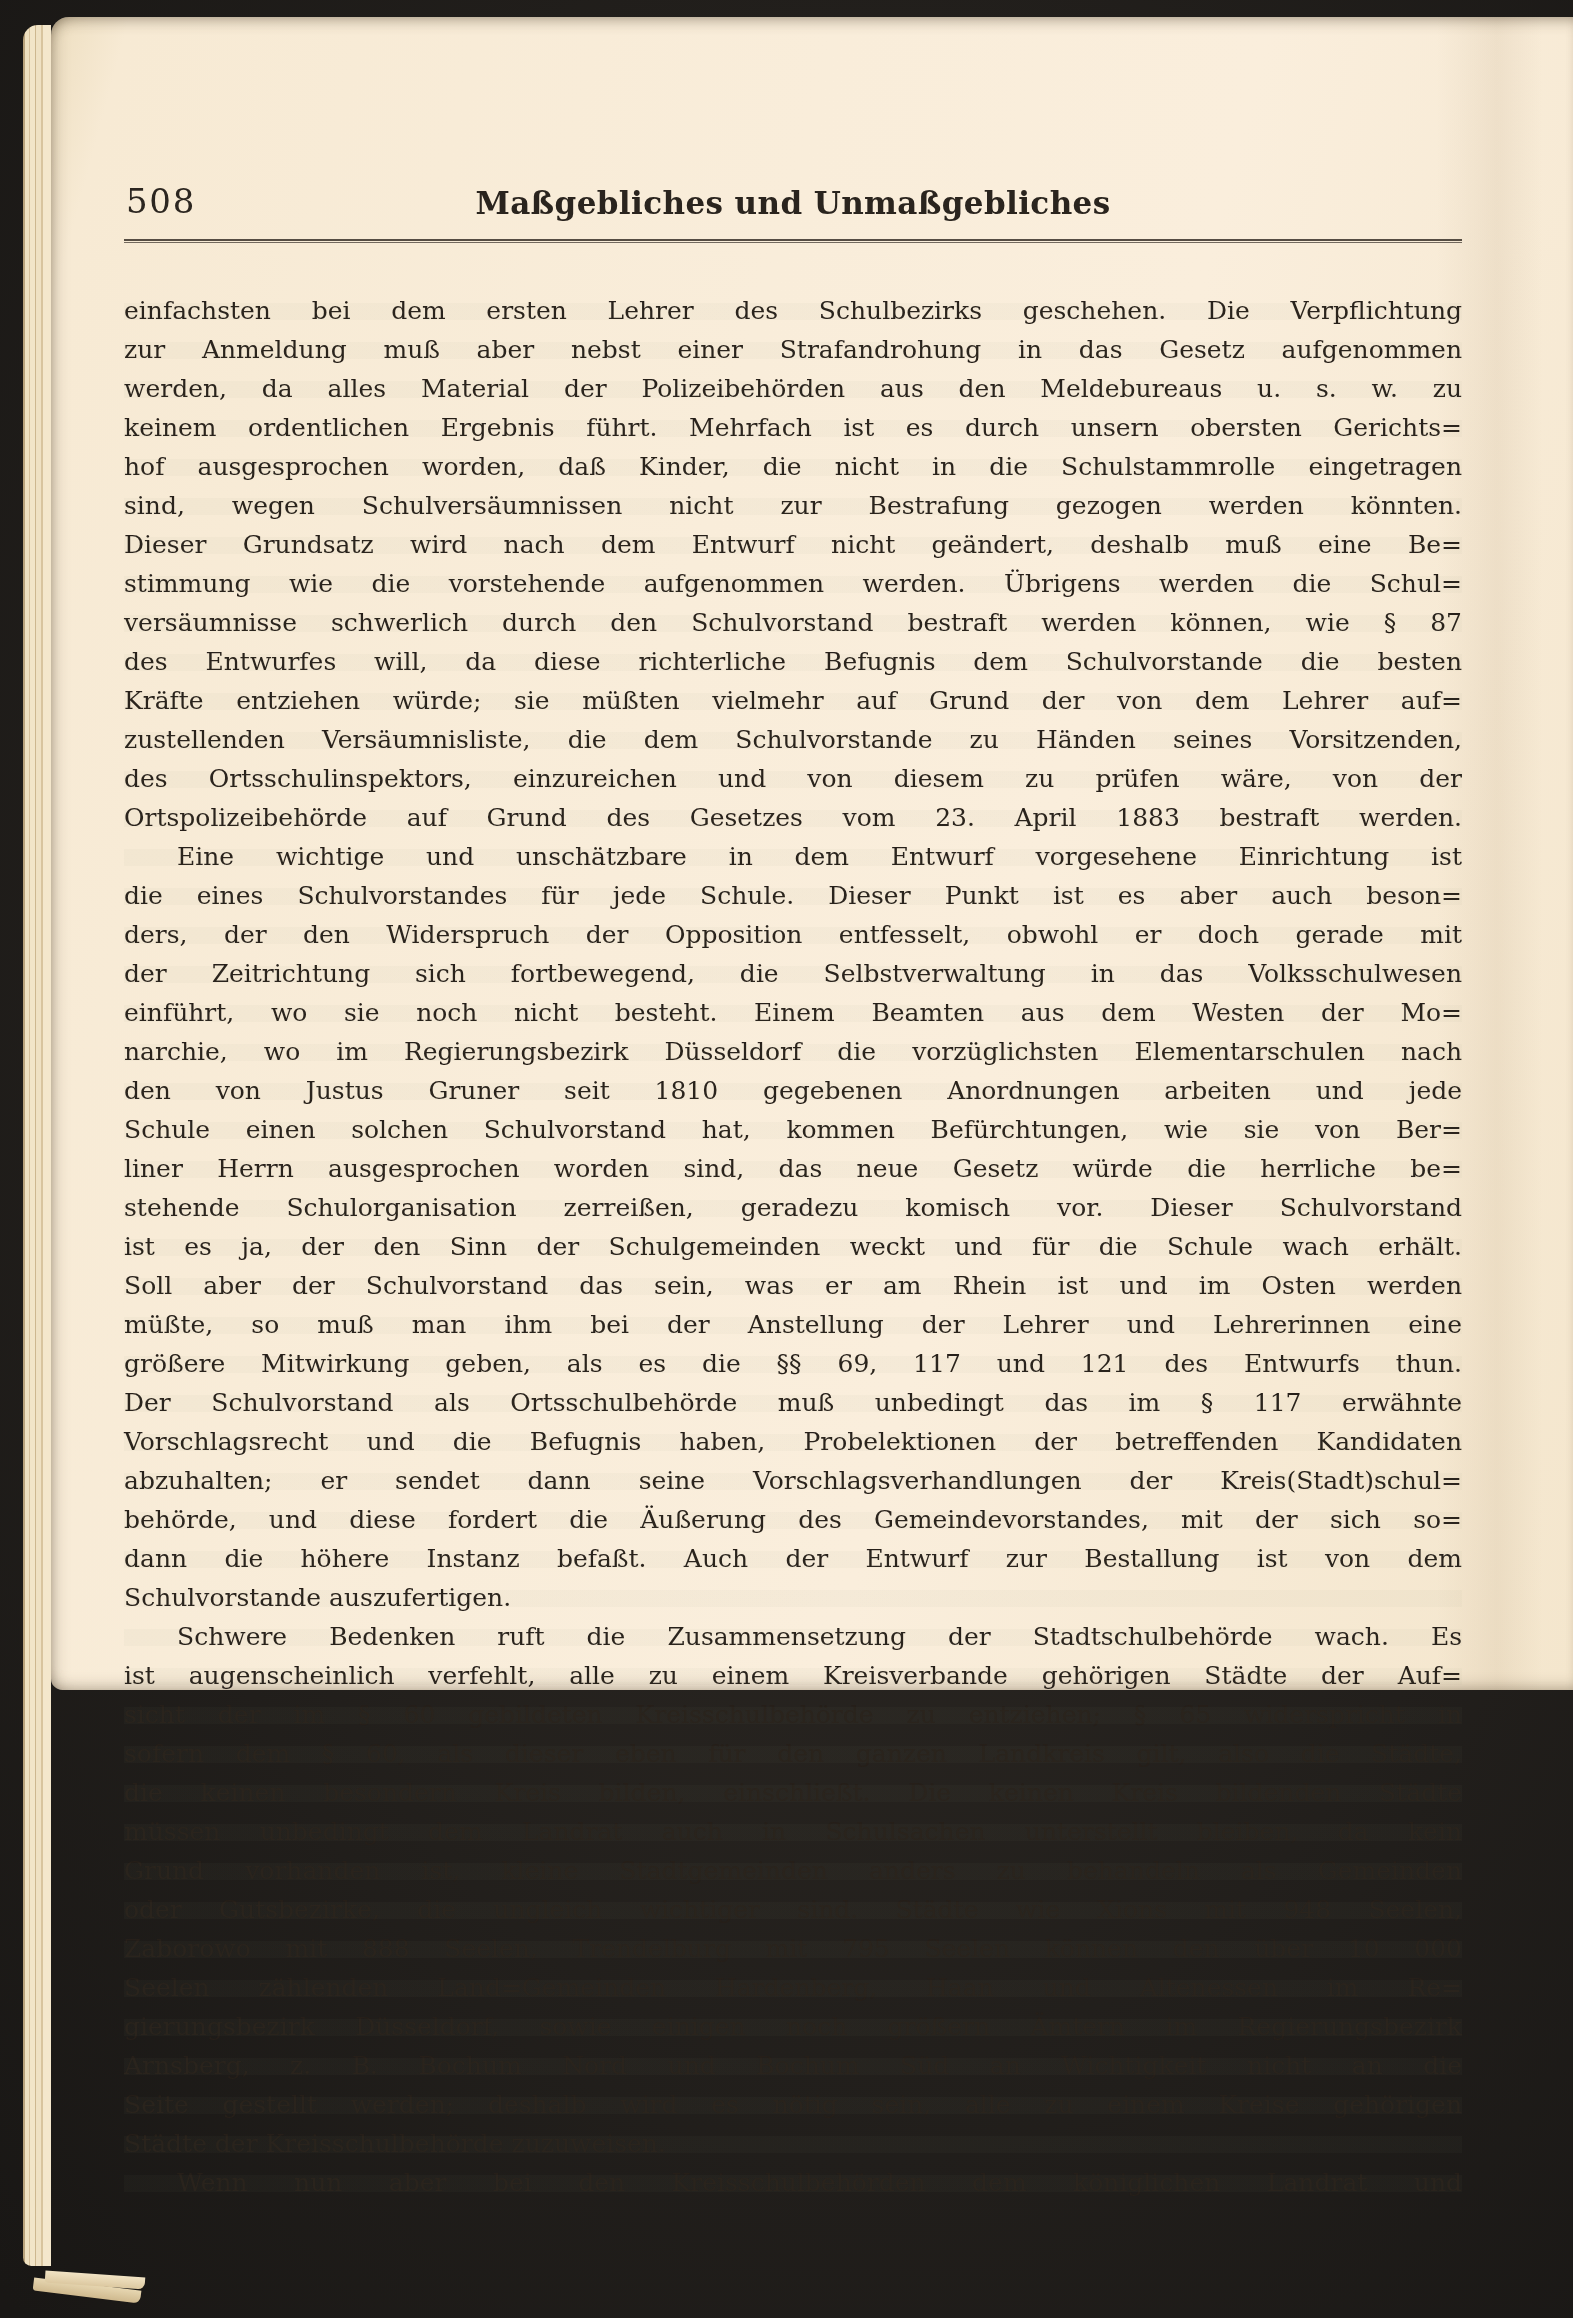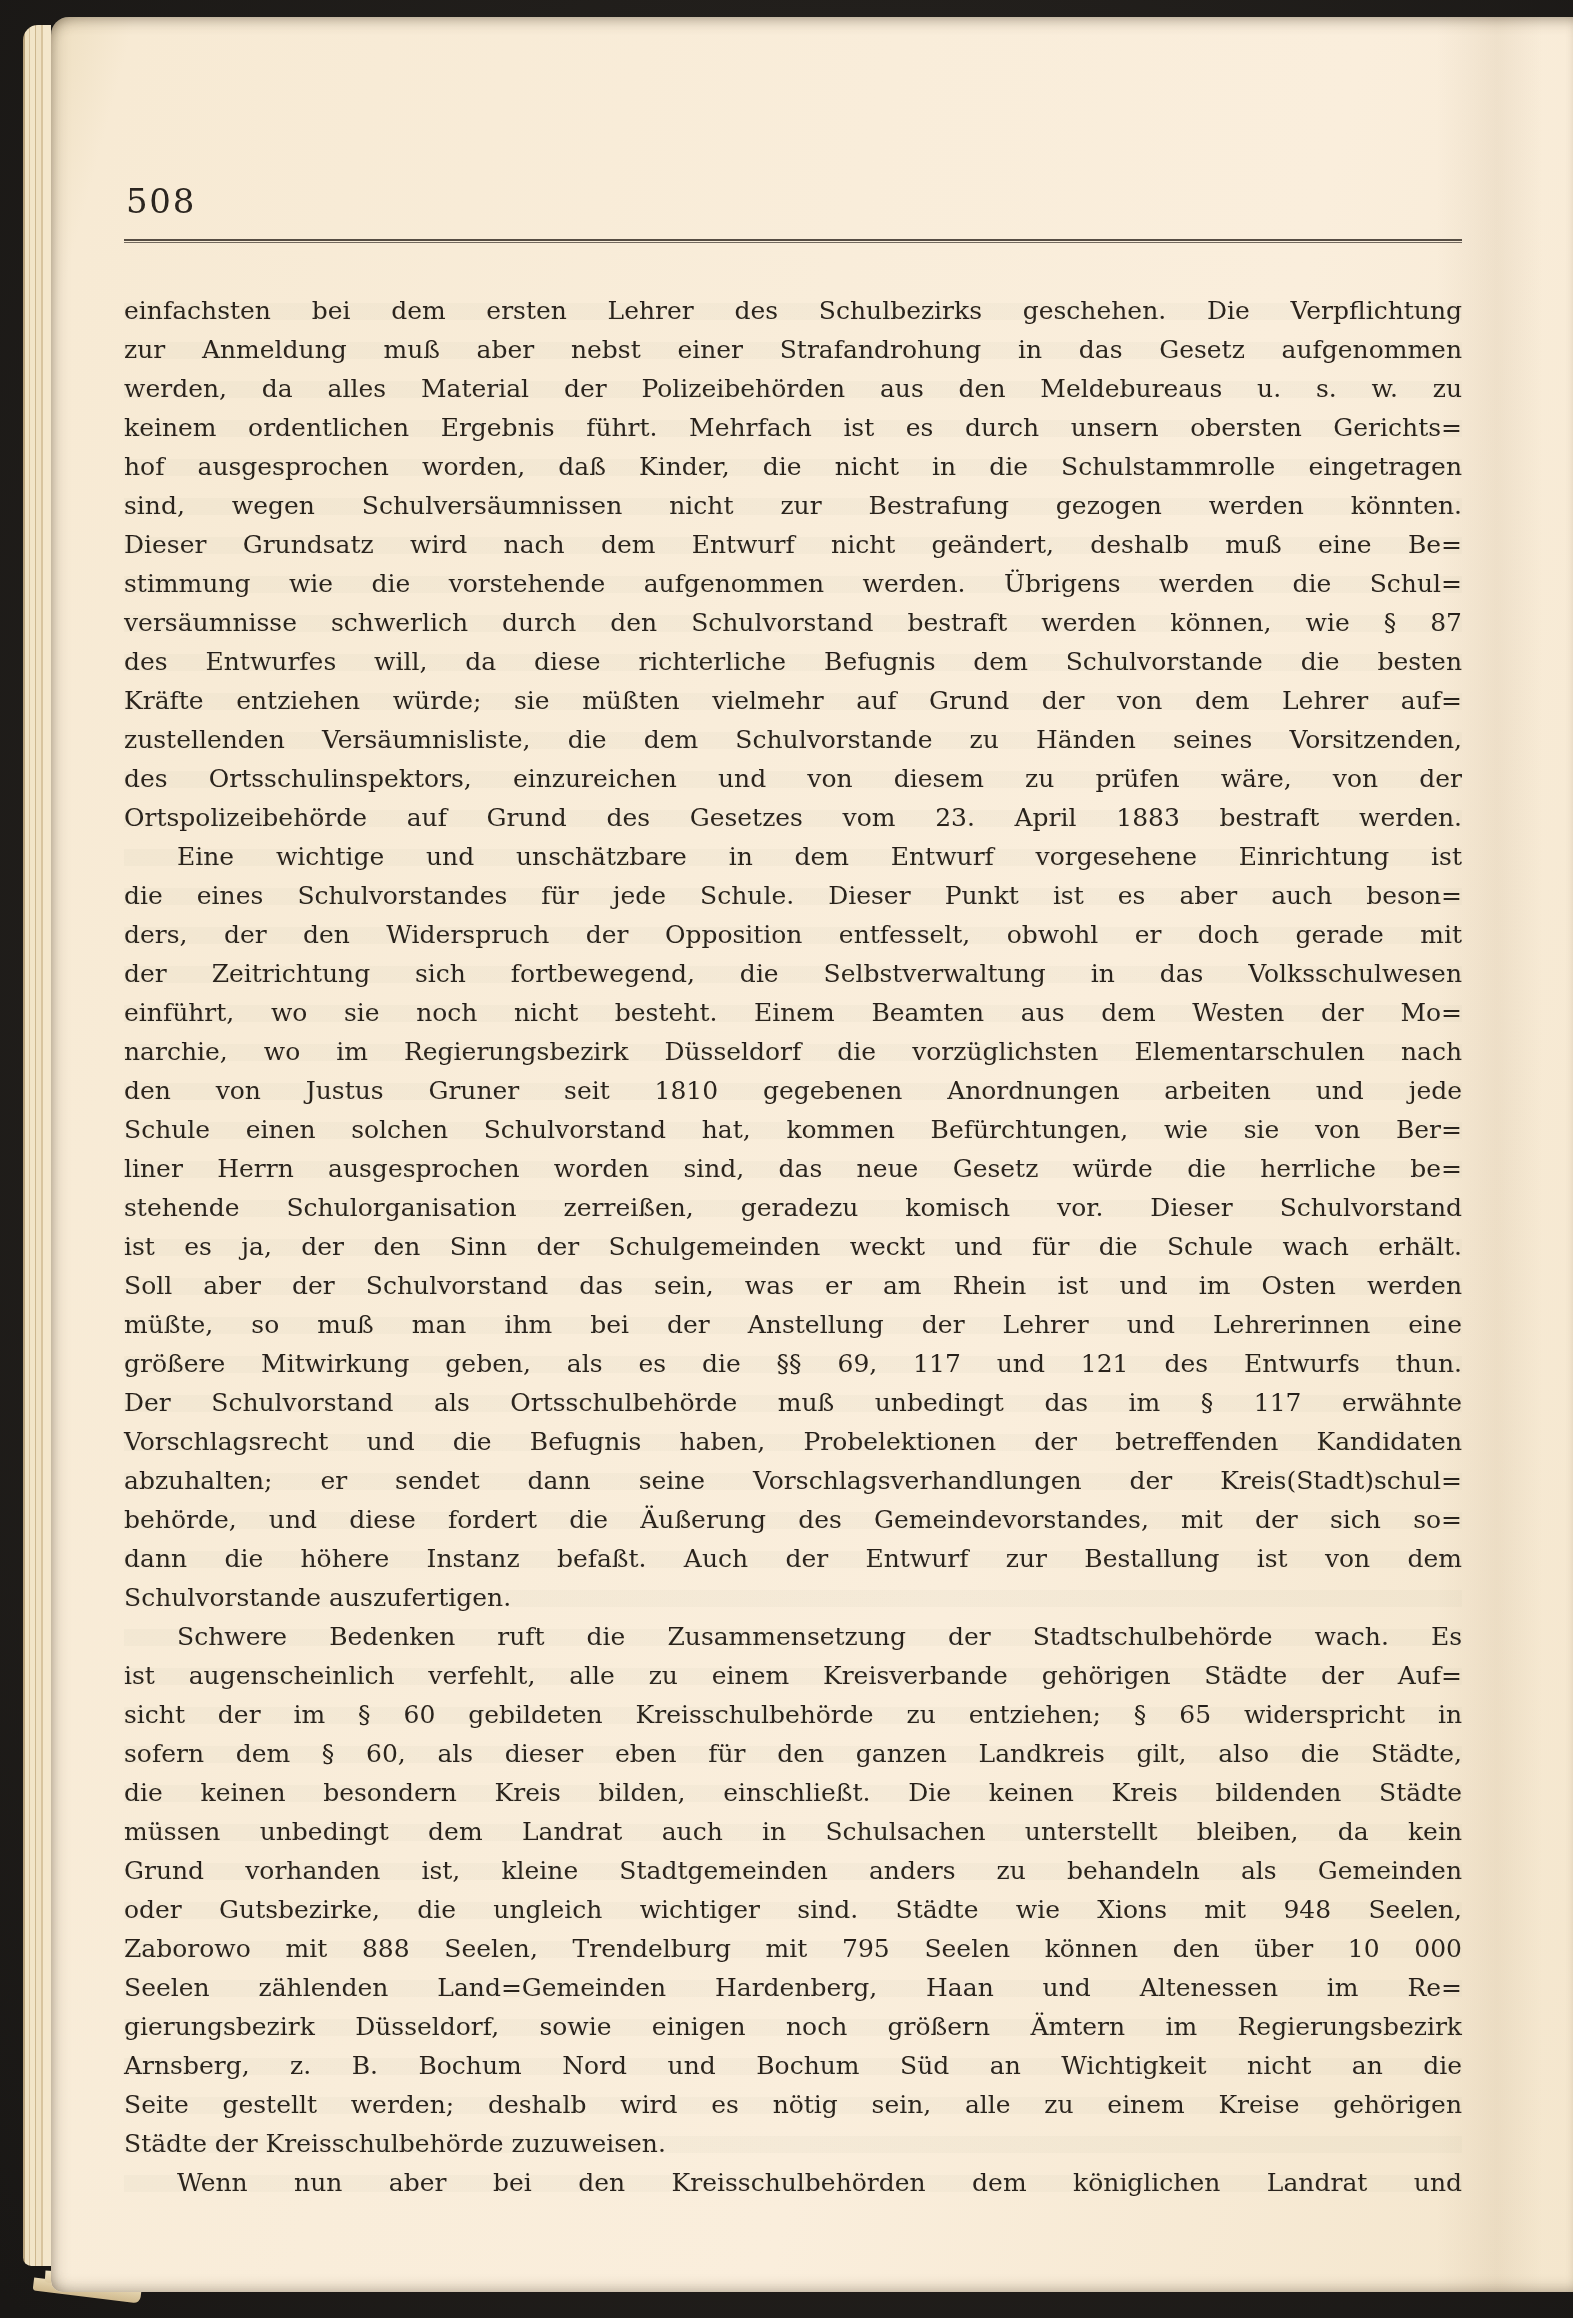--- a/index.html
+++ b/index.html
@@ -37,21 +37,21 @@
   .fan-edge-2 {
     position: absolute; left: 45px; bottom: 33px;
     width: 100px; height: 11.6px;
     background: linear-gradient(#f1e3c4, #dcc8a0);
     transform: rotate(4deg);
     border-radius: 0 0 6.6px 3.3px;
   }
   .page {
     position: absolute;
     left: 51px; top: 16.6px;
-    width: 1522px; height: 2275px;
+    width: 1522px; height: 1673px;
     border-radius: 18px 0 0 11.6px;
     background:
       linear-gradient(90deg, rgba(0,0,0,0) 0 91%, rgba(150,120,80,0.10) 95%, rgba(0,0,0,0) 98%),
       linear-gradient(105deg, #eddec0 0%, #f7ead4 4%, #f9edda 40%, #faeedc 62%, #f4e6cd 100%),
       #f8ecd6;
     box-shadow: inset 0 11.6px 15px -10px rgba(60,45,25,0.45),
                 inset 11.6px 0 18px -13.3px rgba(60,45,25,0.5),
                 inset 0 -11.6px 15px -10px rgba(60,45,25,0.35);
   }
   .show-through {
@@ -106,20 +106,21 @@
 </head>
 <body>
 
 <div class="scan-bg"></div>
 <div class="edge-stack"></div>
 <div class="fan-edge-1"></div>
 <div class="fan-edge-2"></div>
 
 <div class="page">
   <div class="page-number">508</div>
+  <div class="header-title">Maßgebliches und Unmaßgebliches</div>
   <div class="header-rule"></div>
   <div class="content">
       <div class="paragraph">
         <div class="line">einfachsten bei dem ersten Lehrer des Schulbezirks geschehen. Die Verpflichtung</div>
         <div class="line">zur Anmeldung muß aber nebst einer Strafandrohung in das Gesetz aufgenommen</div>
         <div class="line">werden, da alles Material der Polizeibehörden aus den Meldebureaus u. s. w. zu</div>
         <div class="line">keinem ordentlichen Ergebnis führt. Mehrfach ist es durch unsern obersten Gerichts=</div>
         <div class="line">hof ausgesprochen worden, daß Kinder, die nicht in die Schulstammrolle eingetragen</div>
         <div class="line">sind, wegen Schulversäumnissen nicht zur Bestrafung gezogen werden könnten.</div>
         <div class="line">Dieser Grundsatz wird nach dem Entwurf nicht geändert, deshalb muß eine Be=</div>

